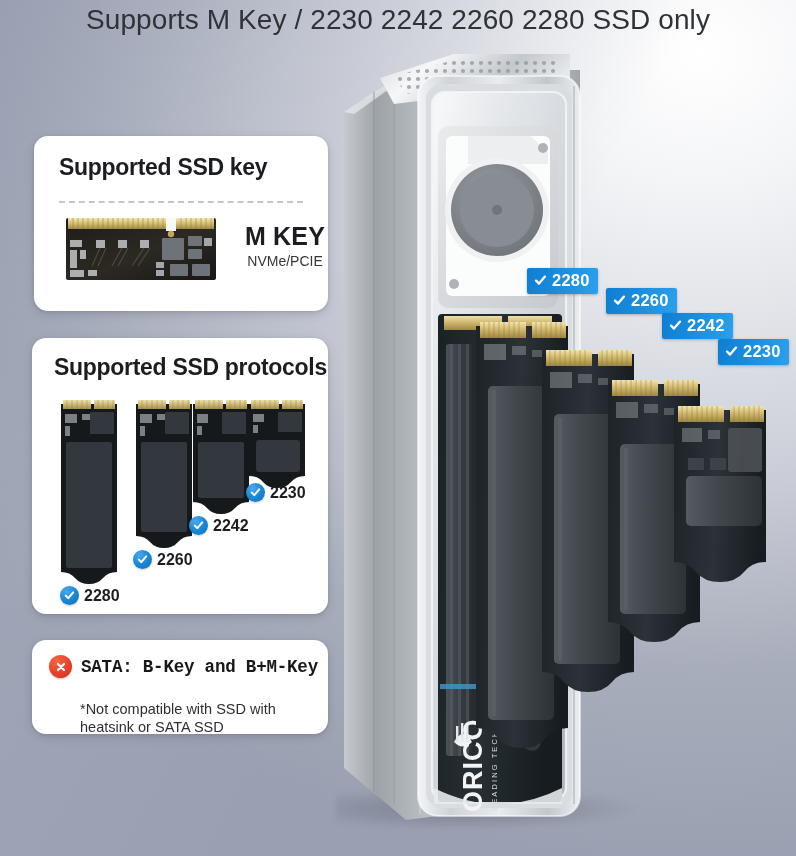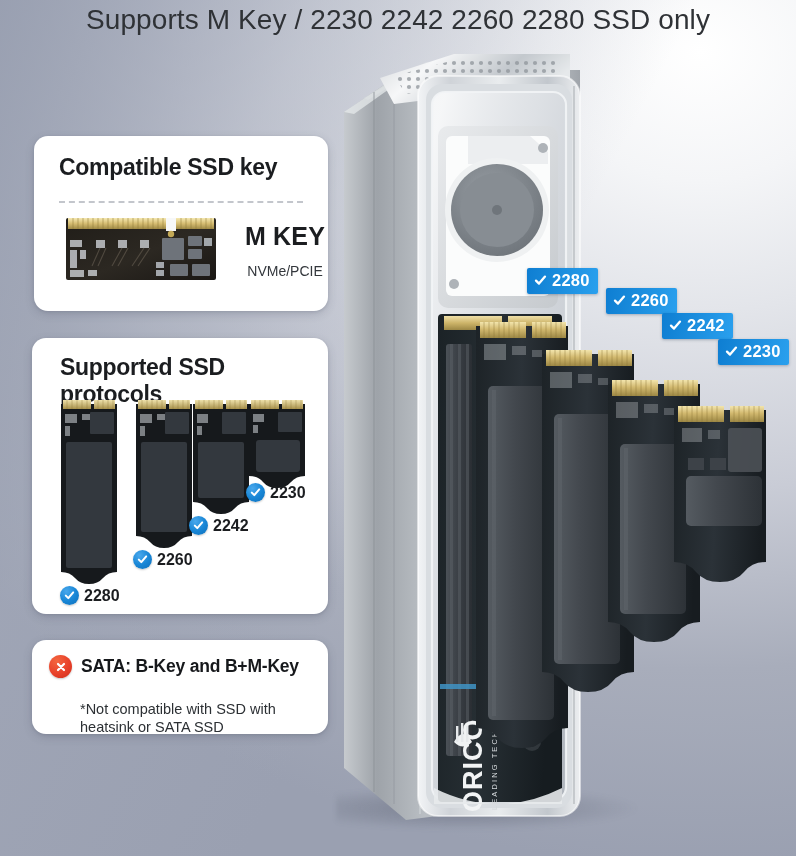--- a/index.html
+++ b/index.html
@@ -39,39 +39,39 @@
     border-top:2px dashed #c3c6cc;margin:9px 0 0 0;height:0;
   }
 
   
   #card1{left:34px;top:136px;width:294px;height:175px;}
   #card1 .card-title{position:absolute;left:25px;top:18px;}
   #card1 .dash{position:absolute;left:25px;top:56px;width:244px;}
   .mkey-pcb{position:absolute;left:32px;top:82px;width:150px;height:62px;}
   .mkey-txt{position:absolute;left:196px;top:86px;width:110px;text-align:center;}
   .mkey-txt .big{font-size:25px;font-weight:bold;color:#1b1d20;letter-spacing:.2px;}
-  .mkey-txt .sub{font-size:14px;color:#33373c;margin-top:12px;}
+  .mkey-txt .sub{font-size:14px;color:#33373c;margin-top:2px;}
 
   
   #card2{left:32px;top:338px;width:296px;height:276px;}
-  #card2 .card-title{position:absolute;left:28px;top:16px;}
+  #card2 .card-title{position:absolute;left:22px;top:16px;}
   .proto{position:absolute;}
   .lbl{position:absolute;display:flex;align-items:center;gap:5px;white-space:nowrap;}
   .lbl .txt{font-size:16px;font-weight:bold;color:#1b1d20;}
   .tick{
     width:19px;height:19px;border-radius:50%;
     background:radial-gradient(circle at 34% 28%, #49a8ec 0%, #1886d6 52%, #0f6fba 100%);
     box-shadow:0 1px 2px rgba(0,0,0,.22);
     display:flex;align-items:center;justify-content:center;flex:none;
   }
   .tick svg{display:block;}
 
   
   #card3{left:32px;top:640px;width:296px;height:94px;}
-  .warn-row{position:absolute;left:17px;top:15px;display:flex;align-items:center;gap:9px;}
+  .warn-row{position:absolute;left:17px;top:15px;display:flex;align-items:center;gap:9px;font-family:Liberation Mono, monospace;}
   .xbadge{
     width:23px;height:23px;border-radius:50%;flex:none;
     background:radial-gradient(circle at 34% 26%, #f4663f 0%, #e8412a 55%, #cf2d1a 100%);
     box-shadow:0 1px 2px rgba(0,0,0,.22);
     display:flex;align-items:center;justify-content:center;
   }
   .warn-title{font-size:17.5px;font-weight:bold;color:#16181b;letter-spacing:-.2px;}
   .warn-note{
     position:absolute;left:48px;top:60px;width:238px;
     font-size:14.5px;line-height:18px;color:#2c3034;
@@ -361,21 +361,21 @@
   </div>
 
   <div class="badge" style="left:718px;top:339px;">
     <svg width="13" height="13" viewBox="0 0 13 13">
       <path d="M2 6.6 L5 9.6 L11 2.6" stroke="#fff" stroke-width="2.3" fill="none" stroke-linecap="round" stroke-linejoin="round"></path>
     </svg>
     <span>2230</span>
   </div>
 
   <div class="card" id="card1">
-    <div class="card-title">Compatible SSD key</div>
+    <div class="card-title">Supported SSD key</div>
     <div class="dash"></div>
 
     <svg class="mkey-pcb" viewBox="0 0 150 62">
       <defs>
         <linearGradient id="k-gold" x1="0" y1="0" x2="0" y2="1">
           <stop offset="0" stop-color="#f6e9b2"></stop>
           <stop offset="0.5" stop-color="#d6bd72"></stop>
           <stop offset="1" stop-color="#a08a46"></stop>
         </linearGradient>
         <linearGradient id="k-pcb" x1="0" y1="0" x2="1" y2="1">

